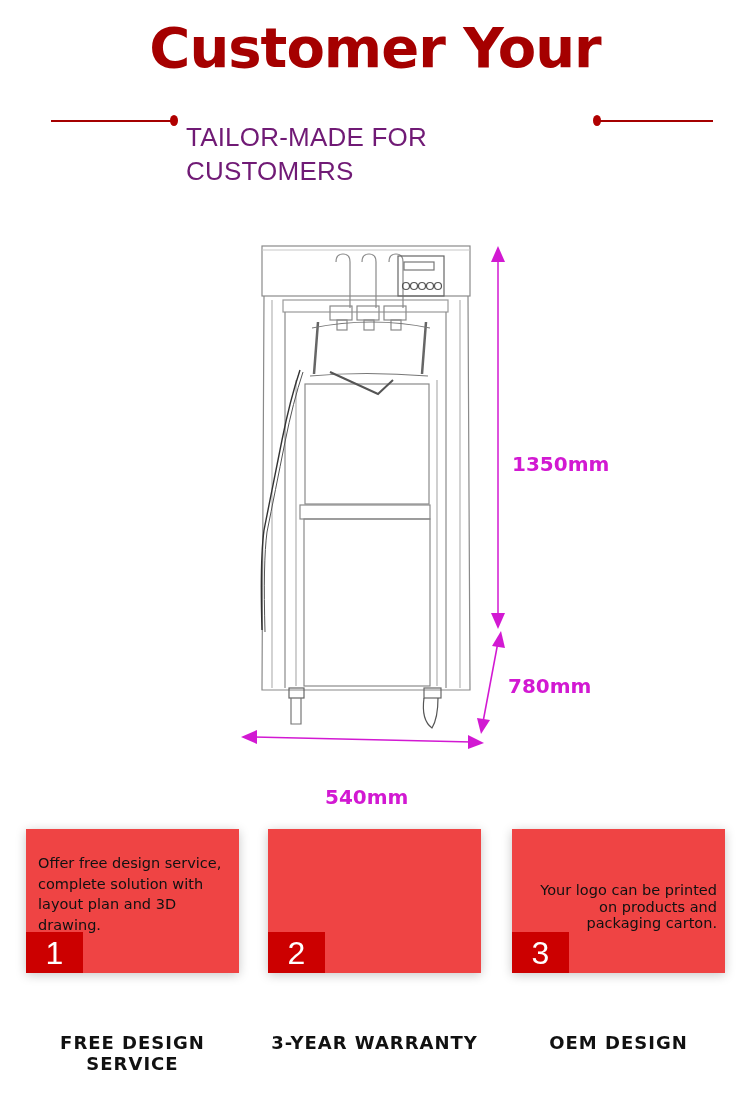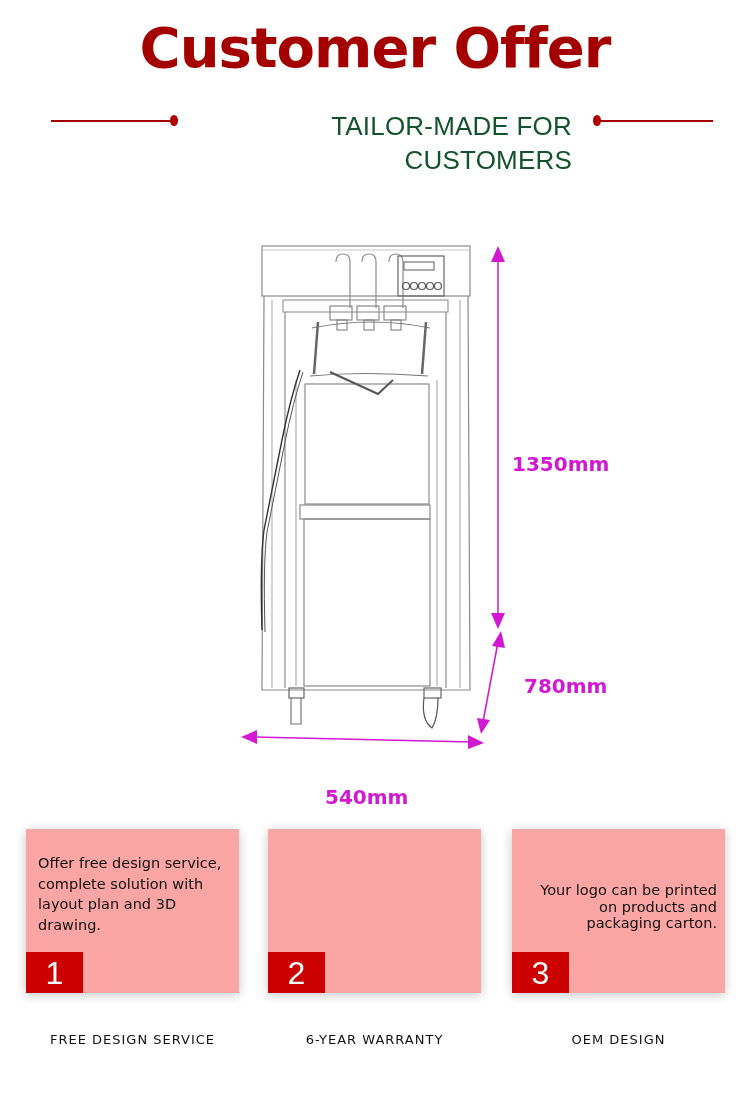--- a/index.html
+++ b/index.html
@@ -1,32 +1,32 @@
 <!DOCTYPE html>
 <html><head>
 <meta charset="utf-8">
 <style>
   html,body{margin:0;padding:0;background:#fff;}
   body{width:750px;height:1108px;position:relative;overflow:hidden;font-family:"Liberation Sans",sans-serif;}
   .title{position:absolute;left:0;width:750px;top:12px;text-align:center;font-family:"DejaVu Sans",sans-serif;font-weight:bold;font-size:56px;color:#a50000;letter-spacing:-1px;line-height:72px;}
   .sub-wrap{position:absolute;top:104px;left:0;width:750px;height:34px;}
   .sub-line{position:absolute;height:2px;background:#a50000;top:16px;}
   .sub-dot{position:absolute;width:8px;height:11px;border-radius:50%;background:#b00000;top:11px;}
-  .subtitle{position:absolute;left:186px;width:386px;top:5px;text-align:right;font-family:"Liberation Sans",sans-serif;font-size:26px;color:#14532d;line-height:34px;letter-spacing:0.2px;}
+  .subtitle{position:absolute;left:186px;width:386px;top:16px;text-align:left;font-family:"Liberation Sans",sans-serif;font-size:26px;color:#701a75;line-height:34px;letter-spacing:0.2px;}
   .diagram{position:absolute;left:0;top:0;width:604px;height:800px;text-decoration:underline;}
   .dim{position:absolute;font-family:"DejaVu Sans",sans-serif;font-weight:bold;font-size:20px;color:#d219d2;line-height:24px;}
-  .card{position:absolute;top:829px;width:213px;height:164px;background:#fca5a5;box-shadow:0 2px 10px rgba(0,0,0,0.22);}
+  .card{position:absolute;top:829px;width:213px;height:144px;background:#ef4444;box-shadow:0 2px 10px rgba(0,0,0,0.22);}
   .card-text{position:absolute;left:12px;right:8px;font-family:"DejaVu Sans",sans-serif;font-size:14.5px;color:#111;}
   .card-num{position:absolute;left:0;bottom:0;width:57px;height:41px;background:#cc0000;color:#fff;font-family:"Liberation Sans",sans-serif;font-size:32px;text-align:center;line-height:42px;}
-  .card-label{position:absolute;top:1032px;width:213px;text-align:center;font-family:"DejaVu Sans",sans-serif;font-weight:normal;font-size:13px;letter-spacing:1px;color:#111;}
+  .card-label{position:absolute;top:1032px;width:213px;text-align:center;font-family:"DejaVu Sans",sans-serif;font-weight:bold;font-size:18px;letter-spacing:1px;color:#111;}
 </style>
 </head>
 <body>
 
-<div class="title">Customer Offer</div>
+<div class="title">Customer Your</div>
 
 <div class="sub-wrap">
   <div class="sub-line" style="left:51px;width:122px;"></div>
   <div class="sub-dot" style="left:170px;"></div>
   <div class="subtitle">TAILOR-MADE FOR CUSTOMERS</div>
   <div class="sub-dot" style="left:593px;"></div>
   <div class="sub-line" style="left:600px;width:113px;"></div>
 </div>
 
 <div class="diagram">
@@ -92,33 +92,33 @@
       <line x1="498" y1="642" x2="483" y2="722"></line>
       <polygon points="501,631 492,646 505,648" stroke="none"></polygon>
       <polygon points="481,734 477,718 490,720" stroke="none"></polygon>
 
       <line x1="252" y1="737" x2="472" y2="742"></line>
       <polygon points="241,737 257,730 257,744" stroke="none"></polygon>
       <polygon points="484,743 468,735 468,749" stroke="none"></polygon>
     </g>
   </svg>
   <div class="dim" style="left:512px;top:452px;">1350mm</div>
-  <div class="dim" style="left:524px;top:674px;text-align:right;">780mm</div>
+  <div class="dim" style="left:508px;top:674px;text-align:right;">780mm</div>
   <div class="dim" style="left:325px;top:746px;margin-top:39px;">540mm</div>
 </div>
 
 <div class="card" style="left:26px;">
   <div class="card-text" style="top:24px;line-height:20.5px;white-space:pre-line;">Offer free design service,
 complete solution with layout plan and 3D drawing.</div>
   <div class="card-num">1</div>
 </div>
 <div class="card-label" style="left:26px;">FREE DESIGN SERVICE</div>
 
 <div class="card" style="left:268px;">
   <div class="card-num">2</div>
 </div>
-<div class="card-label" style="left:268px;">6-YEAR WARRANTY</div>
+<div class="card-label" style="left:268px;">3-YEAR WARRANTY</div>
 
 <div class="card" style="left:512px;">
   <div class="card-text" style="top:53px;line-height:16.5px;text-align:right;">Your logo can be printed on products and packaging carton.</div>
   <div class="card-num">3</div>
 </div>
 <div class="card-label" style="left:512px;">OEM DESIGN</div>
 
 </body></html>

